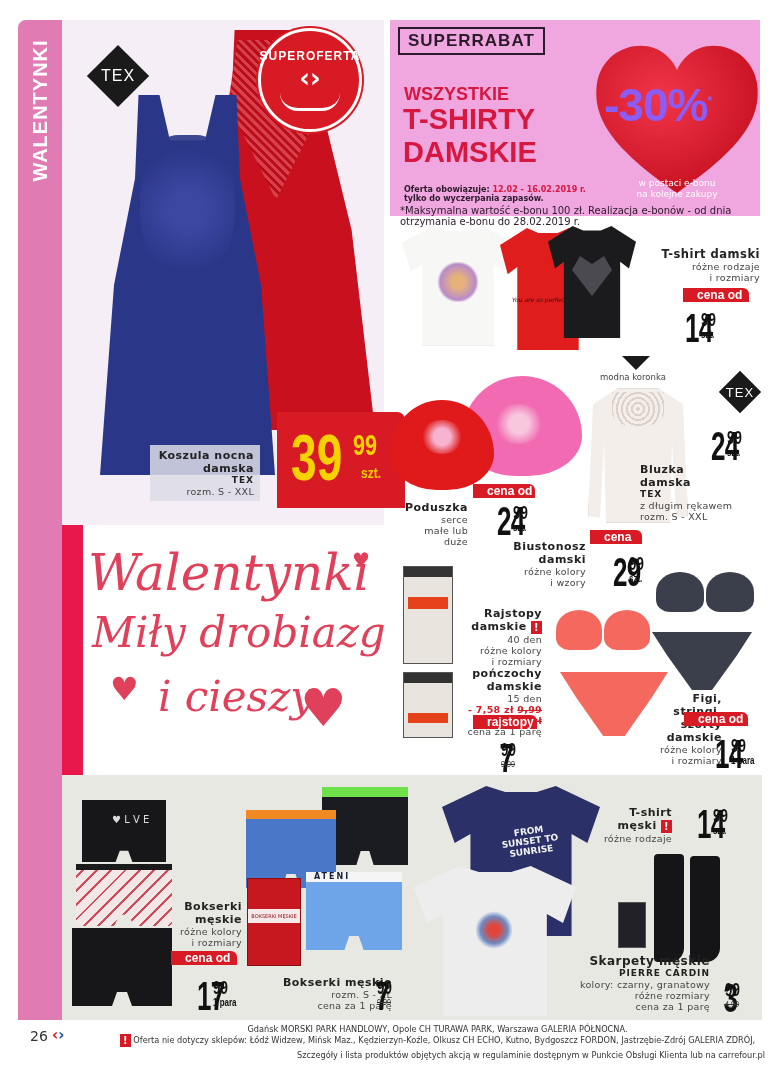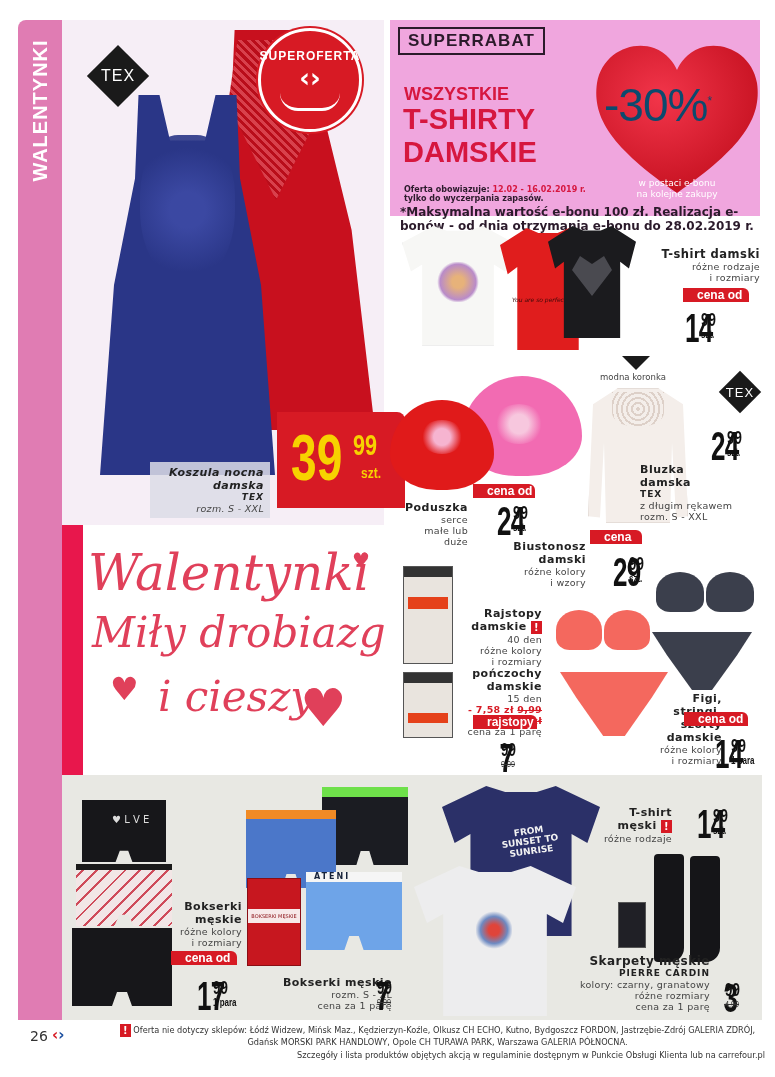--- a/index.html
+++ b/index.html
@@ -34,25 +34,25 @@
   .bigprice-box { left: 252px; top: 412px; width: 128px; height: 96px; background: #d71a24; border-radius: 0 8px 0 0; margin-left: 25px; }
   .bigprice-main { color: #f7d200; font-family: "Liberation Sans", sans-serif; font-weight: bold; font-size: 64px; line-height: 1; transform: scaleX(.72); transform-origin: left top; }
   .bigprice-sup { color: #f7d200; font-family: "Liberation Sans", sans-serif; font-weight: bold; font-size: 30px; line-height: 1; transform: scaleX(.72); transform-origin: left top; }
   .bigprice-unit { color: #f7d200; font-family: "Liberation Sans", sans-serif; font-weight: bold; font-size: 15px; transform: scaleX(.8); transform-origin: left top; }
 
   
   .promo { left: 390px; top: 20px; width: 370px; height: 196px; background: #f0a6de; }
   .superrabat { left: 398px; top: 27px; border: 2px solid #2b1a2b; padding: 2px 8px; font-weight: bold; font-size: 17px; color: #2b1a2b; letter-spacing: 1px; font-family: "Liberation Sans", sans-serif; }
   .promo-h { color: #d6173f; font-weight: bold; font-family: "Liberation Sans", sans-serif; }
   .heart { left: 592px; top: 38px; width: 170px; height: 160px; }
-  .heart-pct { color: #0c4a6e; font-weight: normal; font-family: "Liberation Sans", sans-serif; font-size: 46px; letter-spacing: -1px; }
+  .heart-pct { color: #8b5cf6; font-weight: bold; font-family: "Liberation Sans", sans-serif; font-size: 46px; letter-spacing: -1px; }
   .heart-sub { color: #fff; font-size: 9px; text-align: center; line-height: 11px; }
   .promo-valid { font-size: 8px; color: #2b1a2b; font-weight: bold; line-height: 9px; }
   .promo-valid .dates { color: #d6173f; }
-  .promo-foot { left: 400px; top: 205px; font-size: 12px; color: #2b1a2b; font-weight: bold; }
+  .promo-foot { left: 400px; top: 205px; font-size: 10px; color: #2b1a2b; font-weight: normal; }
 
   
   .price { display: flex; align-items: flex-start; font-family: "Liberation Sans", sans-serif; color: #111; }
   .price .main { font-weight: bold; font-size: 40px; line-height: .9; transform: scaleX(.65); transform-origin: right top; letter-spacing: -1px; }
   .price .right { display: flex; flex-direction: column; margin-left: -12px; }
   .price .sup { font-weight: bold; font-size: 19px; line-height: 1; transform: scaleX(.7); transform-origin: left top; }
   .price .unit { font-size: 10px; transform: scaleX(.8); transform-origin: left top; font-weight: bold; }
   .price .old { font-size: 9px; text-decoration: line-through; color: #333; transform: scaleX(.8); transform-origin: left top; }
 
   .cena-od { background: #d71a24; color: #fff; font-family: "Liberation Sans", sans-serif; font-weight: bold; font-size: 12px; height: 14px; line-height: 14px; padding-left: 14px; border-radius: 0 6px 0 0; }
@@ -91,21 +91,21 @@
   <div class="tex-diamond"></div>
   <div class="abs tex-text" style="left:0;top:0;width:44px;height:44px;">TEX</div>
 </div>
 
 <div class="abs super-badge">
   <div class="txt">SUPEROFERTA</div>
   <div class="logo">‹›</div>
   <div class="smile"></div>
 </div>
 
-<div class="abs name-box" style="left:150px;top:462px;width:120px;font-style:italic;">
+<div class="abs name-box" style="left:150px;top:445px;width:110px;">
   <div class="pname">Koszula nocna</div>
   <div class="pname">damska</div>
   <div class="pbrand">TEX</div>
   <div class="pdesc">rozm. S - XXL</div>
 </div>
 
 <div class="abs bigprice-box">
   <div class="abs bigprice-main" style="left:14px;top:14px;">39</div>
   <div class="abs bigprice-sup" style="left:76px;top:18px;">99</div>
   <div class="abs bigprice-unit" style="left:84px;top:52px;">szt.</div>
@@ -360,16 +360,16 @@
   <div class="main">3</div>
   <div class="right">
     <div class="sup">99</div>
     <div class="old">4,99</div>
   </div>
 </div>
 
 <div class="abs footer-num">26</div>
 <div class="abs footer-logo"><span style="color:#d71a24;">‹</span><span>›</span></div>
 <div class="abs footer-text" style="left:110px;top:1024px;width:655px;text-align:center;">
+  <div>Gdańsk MORSKI PARK HANDLOWY, Opole CH TURAWA PARK, Warszawa GALERIA PÓŁNOCNA.</div>
   <div><span class="excl">!</span> <span>Oferta nie dotyczy sklepów: Łódź Widzew, Mińsk Maz., Kędzierzyn-Koźle, Olkusz CH ECHO, Kutno, Bydgoszcz FORDON, Jastrzębie-Zdrój GALERIA ZDRÓJ,</span></div>
-  <div>Gdańsk MORSKI PARK HANDLOWY, Opole CH TURAWA PARK, Warszawa GALERIA PÓŁNOCNA.</div>
 </div>
 <div class="abs footer-text" style="left:110px;top:1050px;width:655px;text-align:right;">Szczegóły i lista produktów objętych akcją w regulaminie dostępnym w Punkcie Obsługi Klienta lub na carrefour.pl</div>
 
 </body></html>

